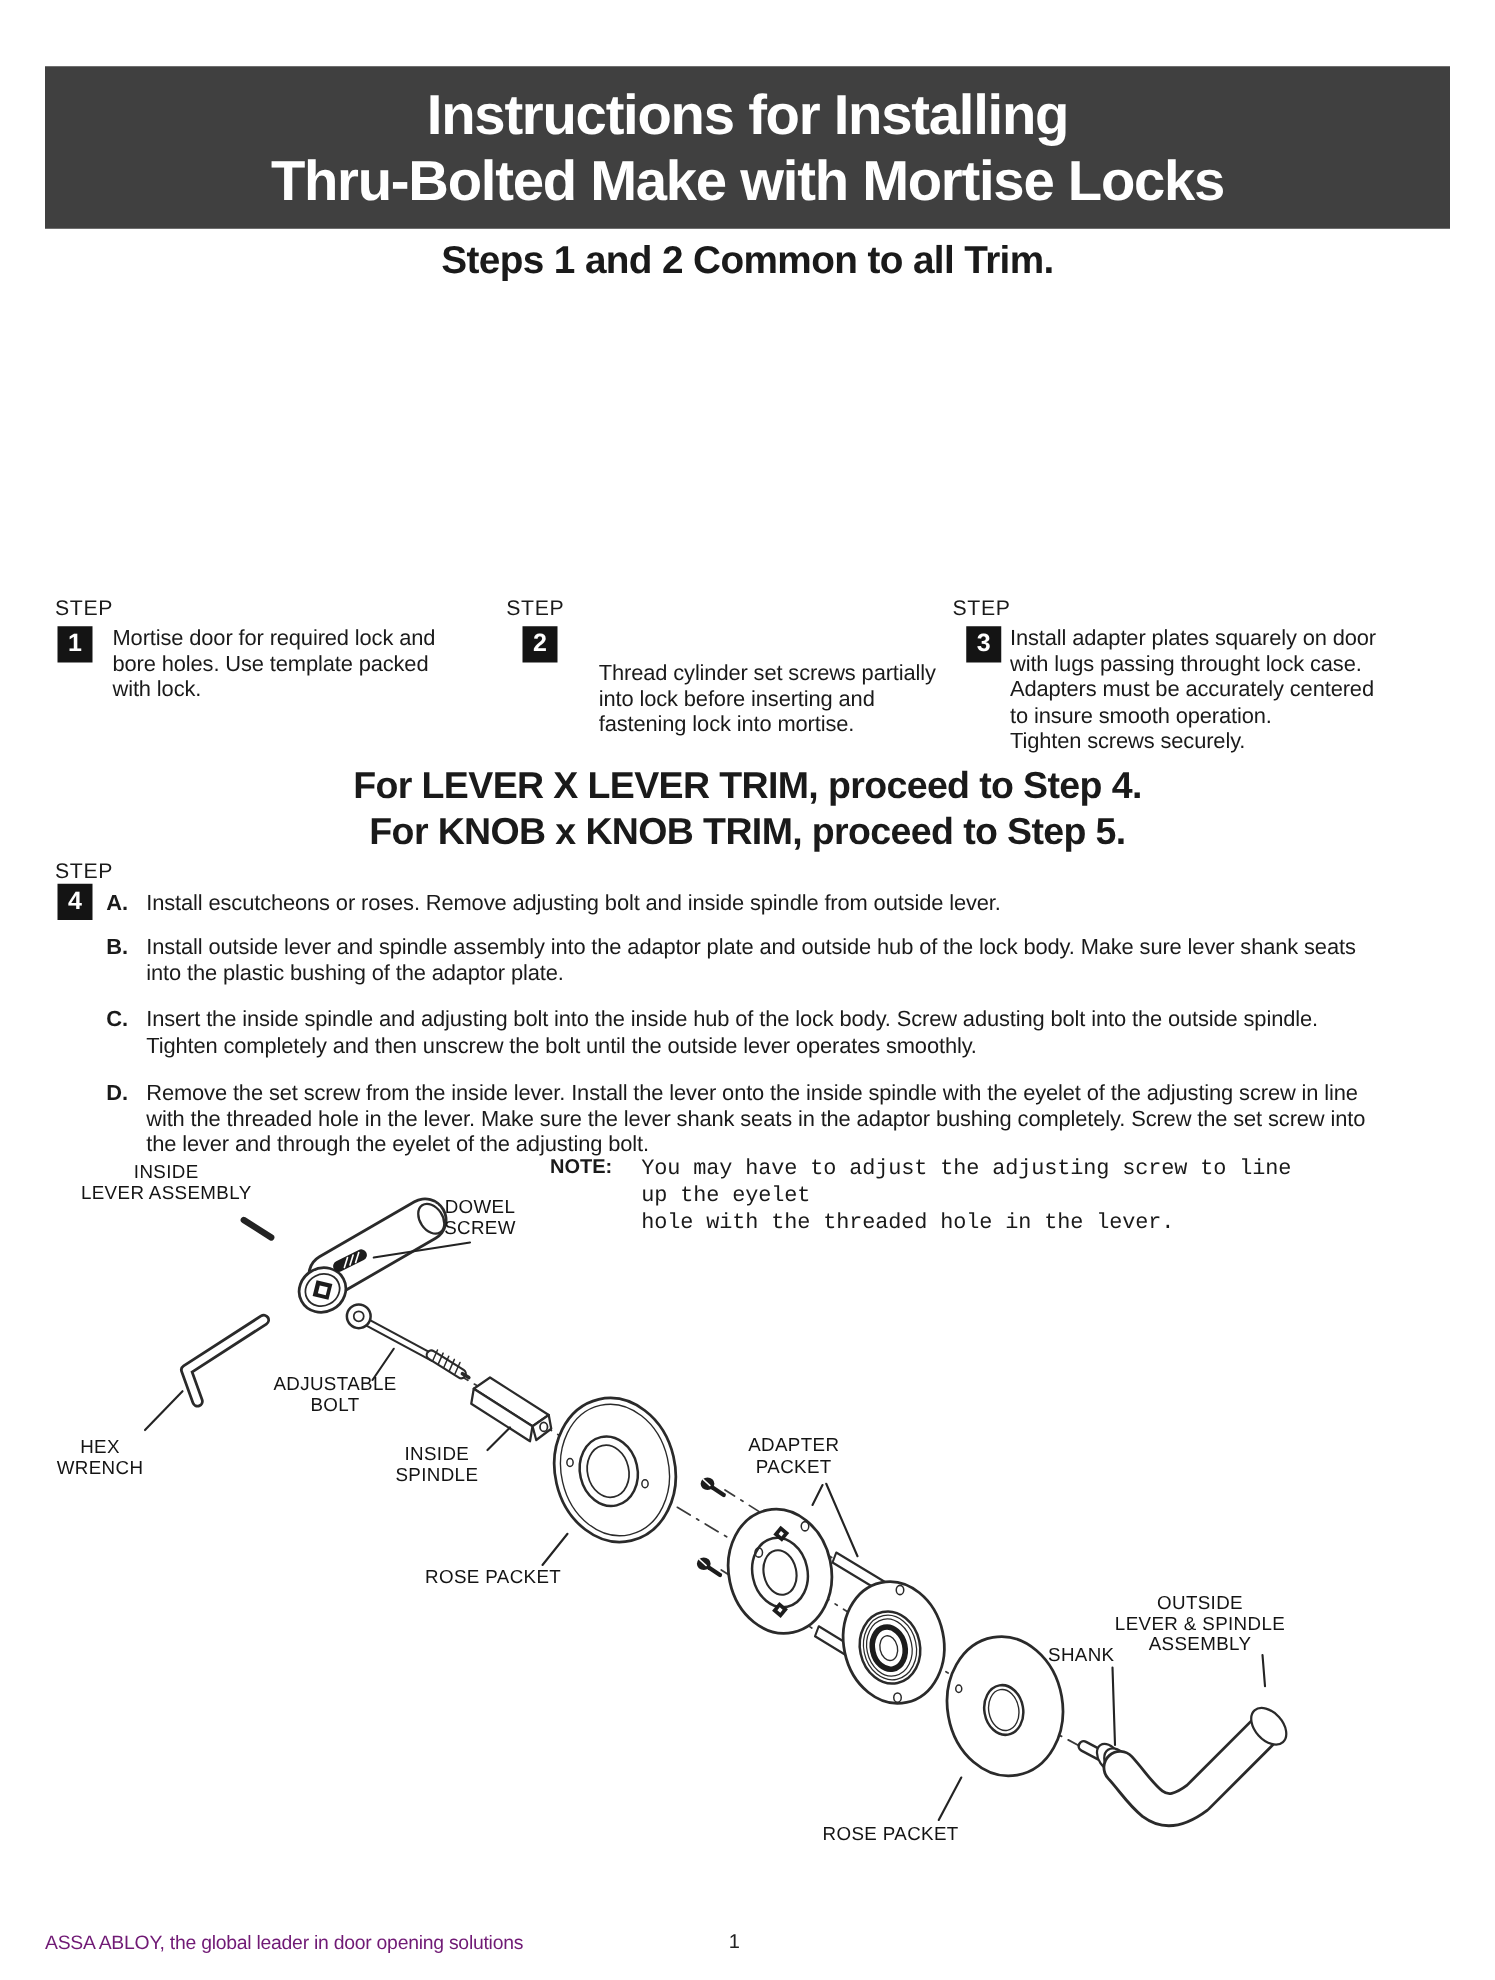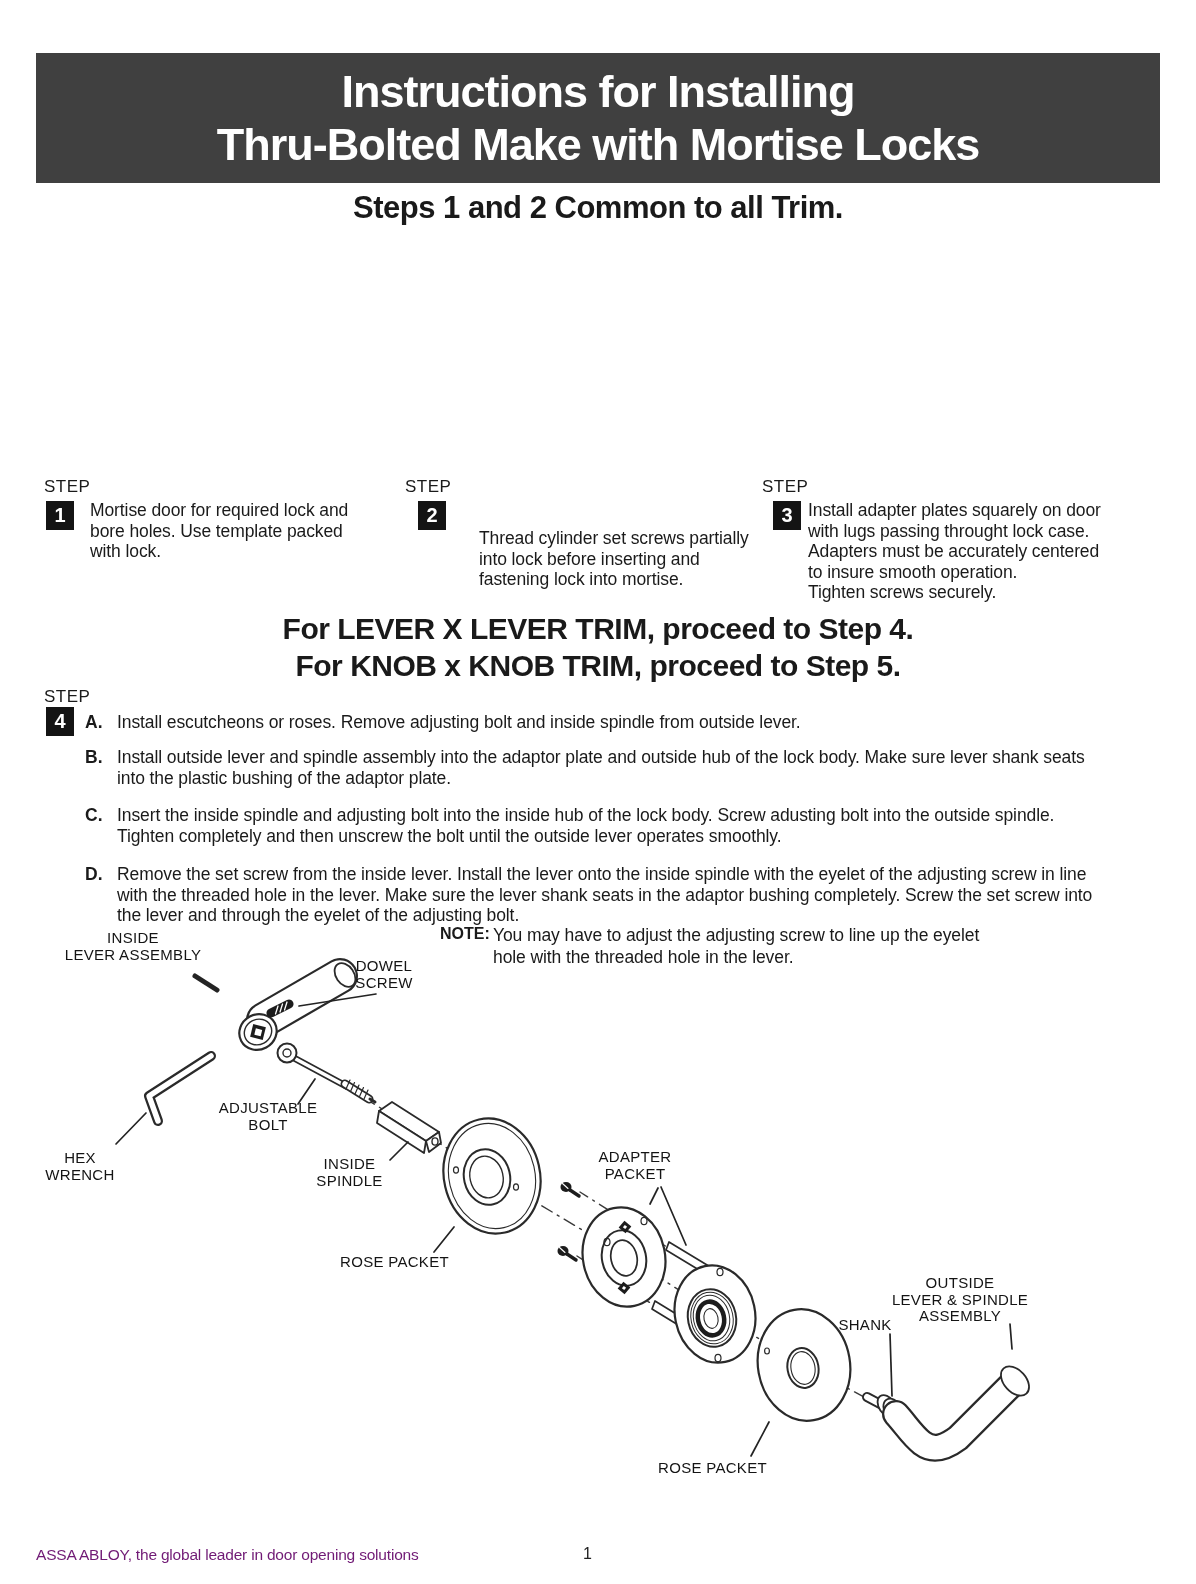--- a/index.html
+++ b/index.html
@@ -69,21 +69,21 @@
 <div class="abs item-letter" style="left:85px;top:805px;">C.</div>
 <div class="abs item-text" style="left:117px;top:805px;">Insert the inside spindle and adjusting bolt into the inside hub of the lock body. Screw adusting bolt into the outside spindle.
 Tighten completely and then unscrew the bolt until the outside lever operates smoothly.</div>
 
 <div class="abs item-letter" style="left:85px;top:864px;">D.</div>
 <div class="abs item-text" style="left:117px;top:864px;">Remove the set screw from the inside lever. Install the lever onto the inside spindle with the eyelet of the adjusting screw in line
 with the threaded hole in the lever. Make sure the lever shank seats in the adaptor bushing completely. Screw the set screw into
 the lever and through the eyelet of the adjusting bolt.</div>
 
 <div class="abs note-label" style="left:440px;top:925px;">NOTE:</div>
-<div class="abs note-text" style="left:493px;top:925px;width:540px;">You may have to adjust the adjusting screw to line up the eyelet
+<div class="abs note-text" style="left:513px;top:925px;width:540px;font-family:Liberation Mono, monospace;">You may have to adjust the adjusting screw to line up the eyelet
 hole with the threaded hole in the lever.</div>
 
 <div class="abs diagram">
   <svg width="1196" height="600" viewBox="0 0 1196 600">
     <g fill="none" stroke="#2a2a2a" stroke-linecap="round" stroke-linejoin="round">
 
       <path d="M336 178 L406 220 L464 256 L596 335 L687 393 L776 445 L838 478 L864 492" stroke="#3a3a3a" stroke-width="1.4" stroke-dasharray="12 6 2 6"></path>
       <path d="M552 272 L688 358" stroke="#3a3a3a" stroke-width="1.4" stroke-dasharray="9 6 2 6"></path>
       <path d="M549 336 L688 425" stroke="#3a3a3a" stroke-width="1.4" stroke-dasharray="9 6 2 6"></path>
 

